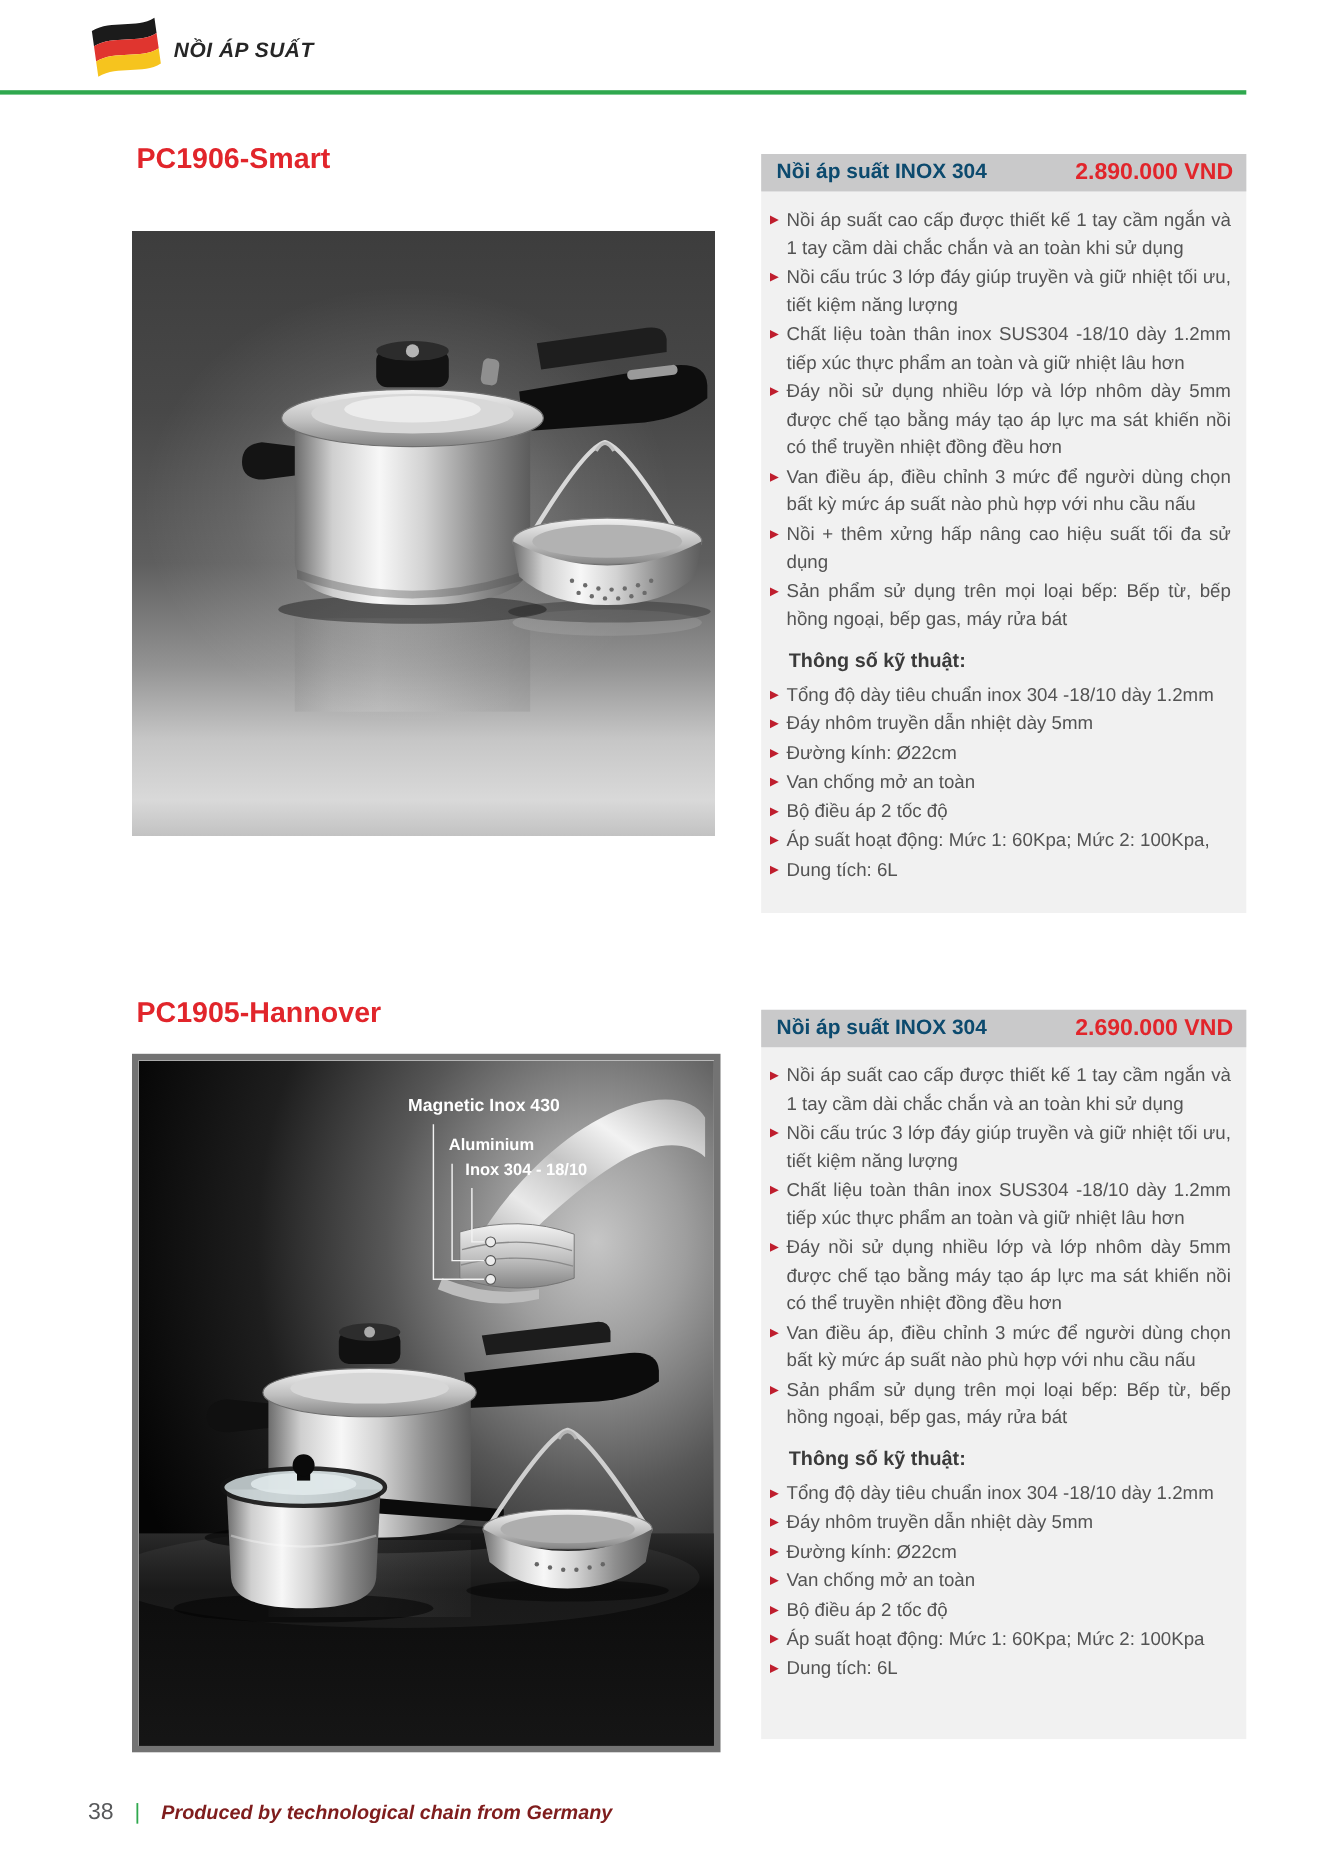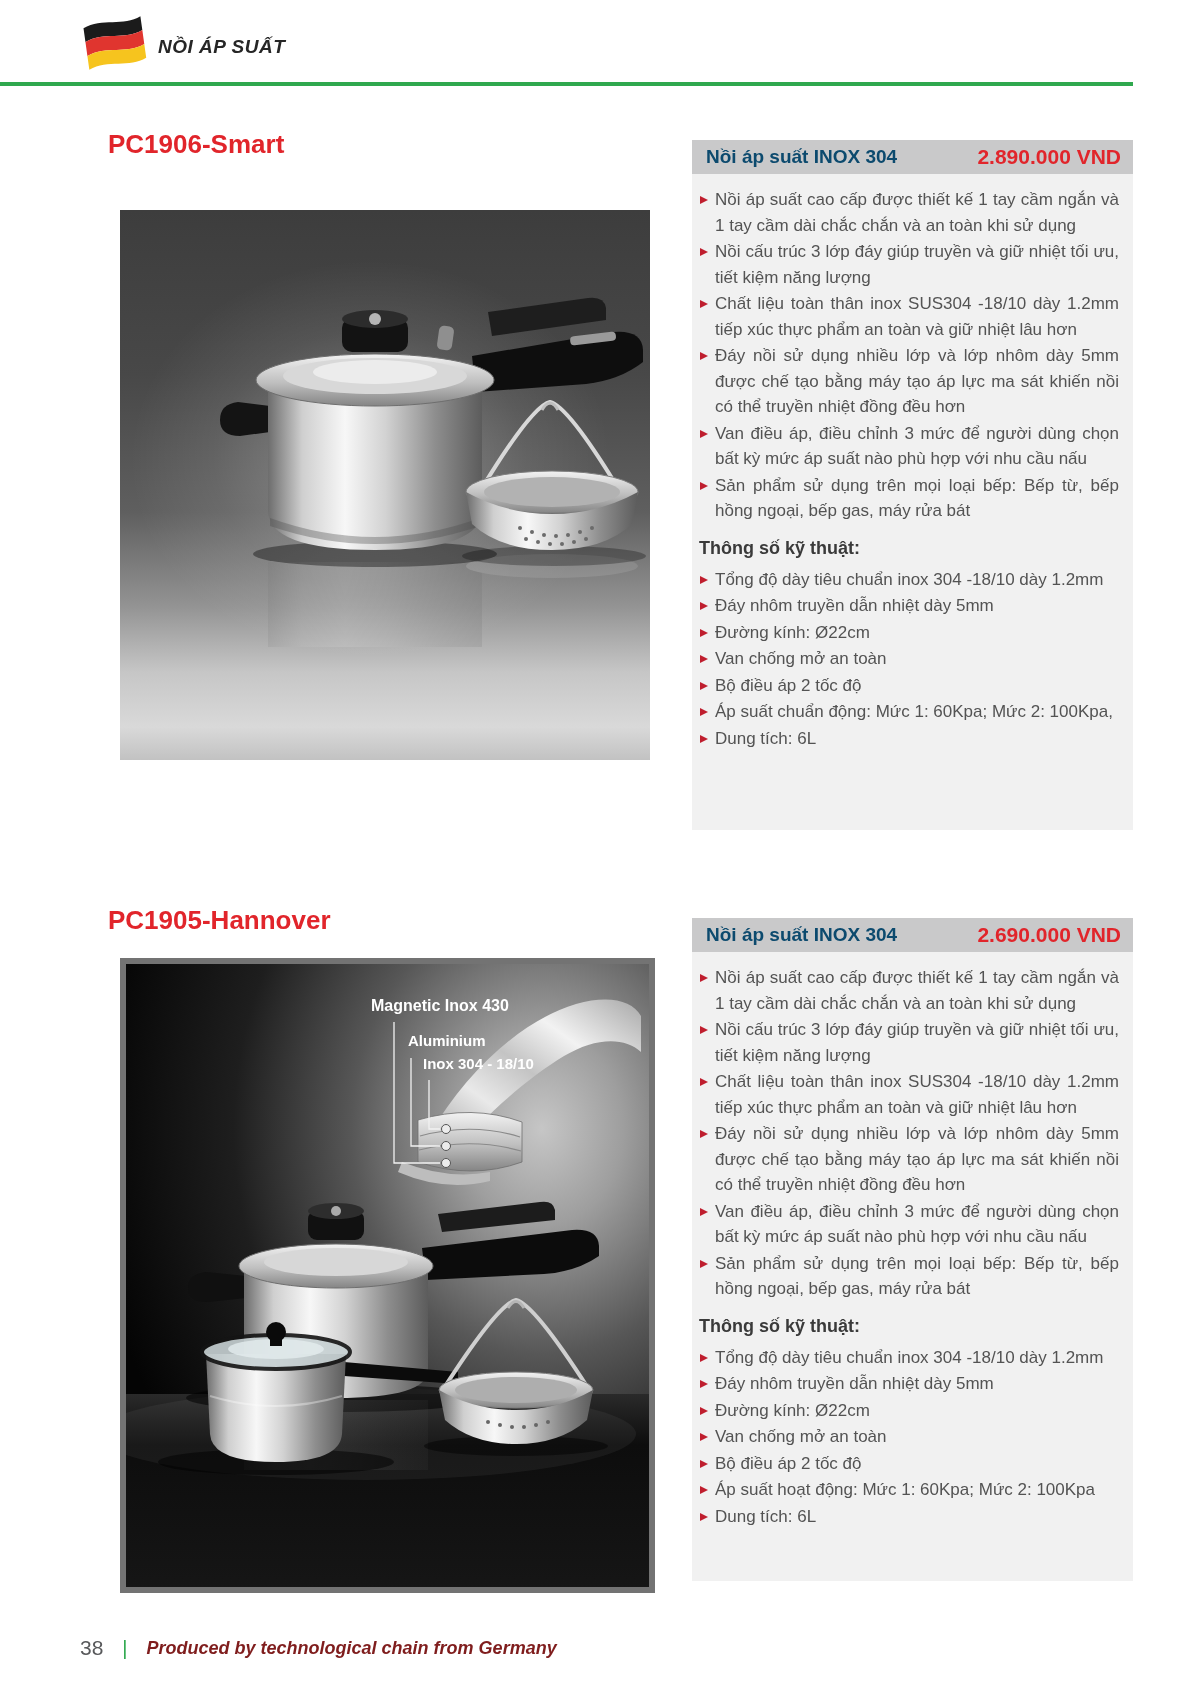--- a/index.html
+++ b/index.html
@@ -12,21 +12,21 @@
 
   
   .flag { left:80px; top:14px; width:70px; height:60px; }
   .page-title {
     left:158px; top:36px; font-size:19px; font-weight:bold; font-style:italic;
     color:#262626; letter-spacing:.5px;
   }
   .green-rule { left:0; top:82px; width:1133px; height:4px; background:#2fa84e; }
 
   
-  .product-model { left:108px; font-size:26px; font-weight:bold; color:#e1252b; }
+  .product-model { left:124px; font-size:26px; font-weight:bold; color:#e1252b; }
   #model1 { top:129px; }
   #model2 { top:905px; }
 
   
   .photo { left:120px; overflow:hidden; }
   #photo1 { top:210px; width:530px; height:550px; }
   #photo2 { top:958px; width:535px; height:635px; border:6px solid #737373; }
   .photo svg { display:block; }
   .photo-label { position:absolute; color:#ffffff; font-weight:bold; white-space:nowrap; }
   #label-magnetic  { left:245px; top:33px;  font-size:16px; }
@@ -48,21 +48,21 @@
   .spec-list { padding-top:2px; }
   li.bullet-item {
     position:relative; padding-left:16px; font-size:17px; line-height:25.5px;
     color:#535353; text-align:justify; margin-bottom:1px;
   }
   li.bullet-item::before {
     content:""; position:absolute; left:1px; top:9px;
     border-left:8px solid #bf1e2e;
     border-top:4.5px solid transparent; border-bottom:4.5px solid transparent;
   }
-  .specs-title { margin:14px 14px 6px 7px; font-size:18px; font-weight:bold; color:#3a3a3a; }
+  .specs-title { margin:14px 14px 6px 25px; font-size:18px; font-weight:bold; color:#3a3a3a; }
 
   
   .footer { left:80px; top:1636px; display:flex; align-items:center; gap:19px; }
   .page-num { font-size:21px; color:#58595b; }
   .footer-sep { font-size:20px; color:#2fa84e; font-weight:normal; }
   .tagline { font-size:18px; font-style:italic; font-weight:bold; color:#7f1d1d; }
 </style>
 </head>
 <body>
 
@@ -171,37 +171,38 @@
         <li class="bullet-item"><span>Nồi áp suất cao cấp được thiết kế 1 tay cầm ngắn và 1 tay cầm dài chắc chắn và an toàn khi sử dụng</span></li>
 
         <li class="bullet-item"><span>Nồi cấu trúc 3 lớp đáy giúp truyền và giữ nhiệt tối ưu, tiết kiệm năng lượng</span></li>
 
         <li class="bullet-item"><span>Chất liệu toàn thân inox SUS304 -18/10 dày 1.2mm tiếp xúc thực phẩm an toàn và giữ nhiệt lâu hơn</span></li>
 
         <li class="bullet-item"><span>Đáy nồi sử dụng nhiều lớp và lớp nhôm dày 5mm được chế tạo bằng máy tạo áp lực ma sát khiến nồi có thể truyền nhiệt đồng đều hơn</span></li>
 
         <li class="bullet-item"><span>Van điều áp, điều chỉnh 3 mức để người dùng chọn bất kỳ mức áp suất nào phù hợp với nhu cầu nấu</span></li>
 
+        <li class="bullet-item"><span>Nồi + thêm xửng hấp nâng cao hiệu suất tối đa sử dụng</span></li>
 
         <li class="bullet-item"><span>Sản phẩm sử dụng trên mọi loại bếp:  Bếp từ, bếp hồng ngoại, bếp gas, máy rửa bát</span></li>
       </ul>
     <h3 class="specs-title">Thông số kỹ thuật:</h3>
     <ul class="spec-list">
 
         <li class="bullet-item"><span>Tổng độ dày tiêu chuẩn inox 304 -18/10 dày 1.2mm</span></li>
 
         <li class="bullet-item"><span>Đáy nhôm truyền dẫn nhiệt dày 5mm</span></li>
 
         <li class="bullet-item"><span>Đường kính: Ø22cm</span></li>
 
         <li class="bullet-item"><span>Van chống mở an toàn</span></li>
 
         <li class="bullet-item"><span>Bộ điều áp 2 tốc độ</span></li>
 
-        <li class="bullet-item"><span>Áp suất chuẩn động: Mức 1: 60Kpa; Mức 2: 100Kpa,</span></li>
+        <li class="bullet-item"><span>Áp suất hoạt động: Mức 1: 60Kpa; Mức 2: 100Kpa,</span></li>
 
         <li class="bullet-item"><span>Dung tích: 6L</span></li>
       </ul>
   </div>
 </section>
 
 <section>
   <h2 id="model2" class="abs product-model">PC1905-Hannover</h2>
 
   <div id="photo2" class="abs photo">

